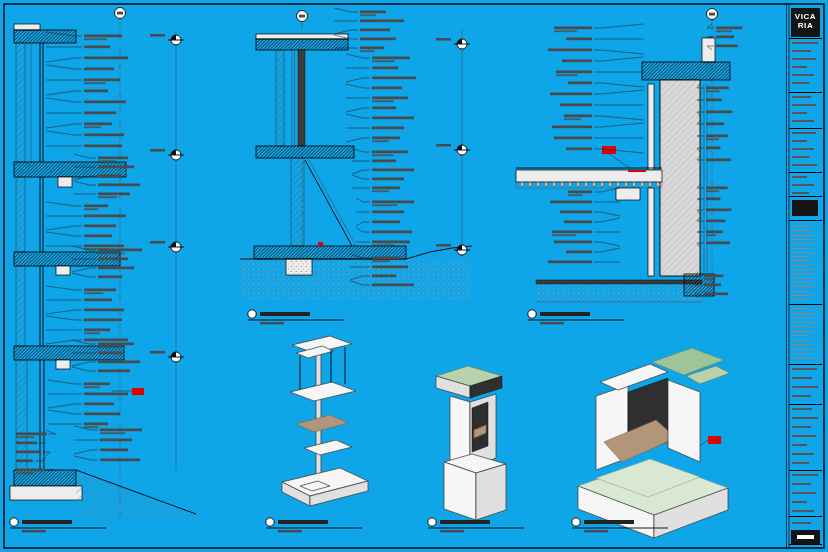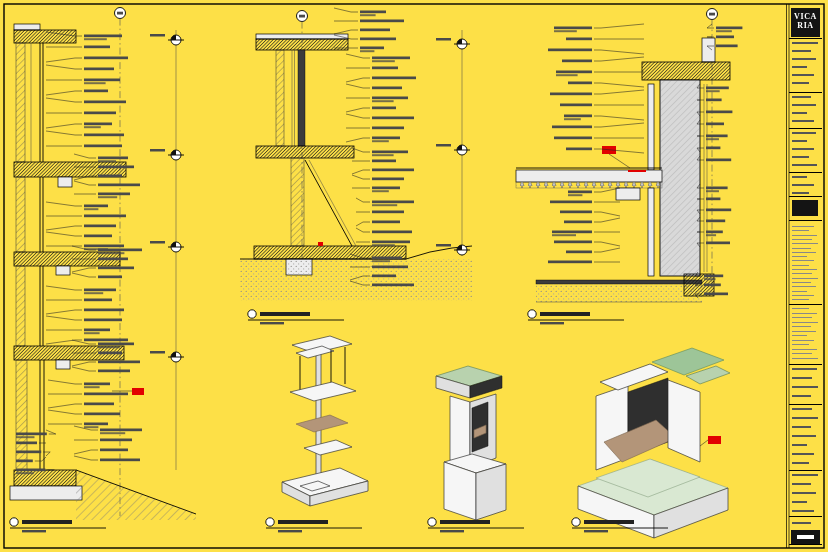--- a/index.html
+++ b/index.html
@@ -4,22 +4,22 @@
 <style>
   :root{
     --red:#e10000;
     --roof-green:#9dc598;
     --floor-green:#d9e8d2;
     --sage:#b8d2ae;
     --tan:#b39579;
     --ink:#111;
   }
   html,body{margin:0;padding:0;background:#fff;}
-  .sheet{position:relative;width:828px;height:552px;background:#fde047;
-         font-family:Liberation Serif, serif;overflow:hidden;}
+  .sheet{position:relative;width:828px;height:552px;background:#0ea5e9;
+         font-family:Liberation Sans, sans-serif;overflow:hidden;}
   svg{position:absolute;left:0;top:0;}
 
   
   .bord{fill:none;stroke:#000;stroke-width:1.4;}
   .bord2{fill:none;stroke:#000;stroke-width:.7;}
   .grid{stroke:#555;stroke-width:.6;stroke-dasharray:7 3 1.5 3;}
   .thin{stroke:#444;stroke-width:.5;}
   .med{stroke:#000;stroke-width:.9;fill:none;}
   .slab{fill:url(#hatch2);stroke:#000;stroke-width:.8;}
   .ins{fill:url(#hatch);stroke:#333;stroke-width:.5;}

